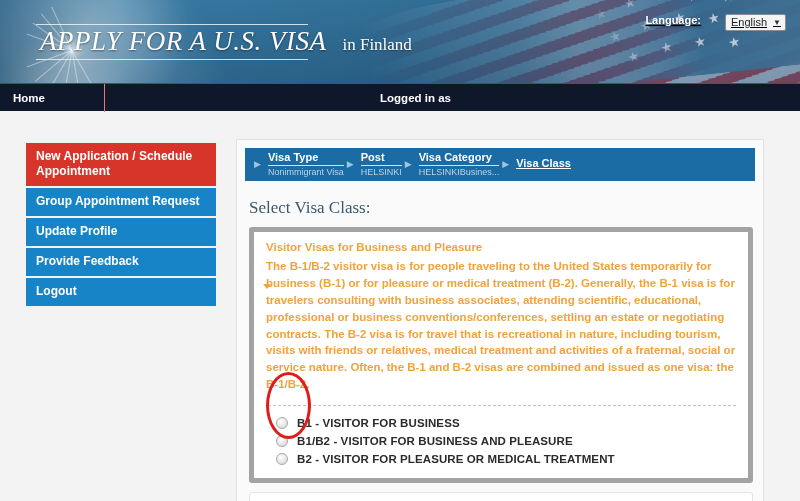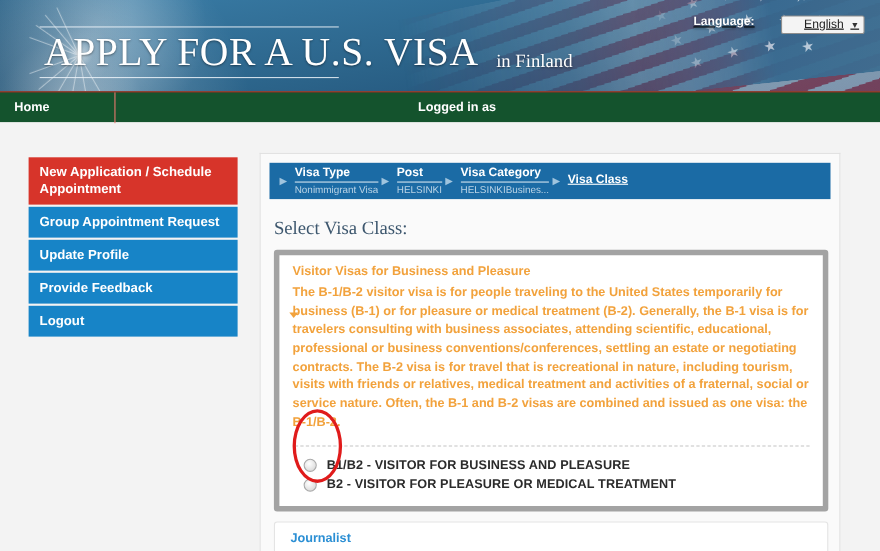--- a/index.html
+++ b/index.html
@@ -72,26 +72,27 @@
   .title-wrap {
     position:absolute; left:36px; top:24px;
     z-index: 5;
   }
   .title-rule {
     height:1px; background: rgba(235,242,248,0.85);
     width: 272px;
   }
   .title-main {
     font-family: "Liberation Serif", serif;
-    font-size: 36px;
+    font-size: 27px;
     letter-spacing: .5px;
     color: #ffffff;
     padding: 1px 0 2px 4px;
     text-shadow: 0 1px 2px rgba(0,0,0,.45);
     white-space: nowrap;
+    font-style: italic;
   }
   .title-row { display:flex; align-items:flex-end; }
   .title-country {
     font-family: "Liberation Serif", serif;
     font-size: 17px;
     color:#ffffff;
     margin-left: 16px;
     margin-bottom: 5px;
     position: relative;
     text-shadow: 0 1px 2px rgba(0,0,0,.45);
@@ -103,32 +104,32 @@
   }
   .lang-label {
     color:#fff; font-size:11px; font-weight:bold;
     text-shadow: 0 1px 2px rgba(0,0,0,.5);
   }
   .lang-select {
     background:#f4f4f4;
     border:1px solid #8d8d8d;
     border-radius:2px;
     font-size:11px; color:#222;
-    padding:1px 4px 2px 20px;
+    padding:1px 4px 2px 5px;
     display:flex; align-items:center; gap:6px;
     min-width: 60px;
     font-family:"Liberation Sans", sans-serif;
   }
   .lang-caret { font-size:8px; color:#333; }
 
   
   .navbar {
     position:relative;
     width:800px; height:28px;
-    background:#14532d;
+    background:#0f172a;
     display:flex; align-items:center;
     border-top:1px solid #b12a22;
   }
   .nav-home {
     width:105px; height:28px;
     display:flex; align-items:center;
     padding-left:13px;
     color:#fff; font-size:11.5px; font-weight:bold;
     border-right:1px solid #e8776e;
   }
@@ -377,20 +378,24 @@
 
     <div class="card">
       <div class="card-toggle"></div>
       <div class="card-title">Visitor Visas for Business and Pleasure</div>
       <div class="card-body">The B-1/B-2 visitor visa is for people traveling to the United States temporarily for business (B-1) or for pleasure or medical treatment (B-2). Generally, the B-1 visa is for travelers consulting with business associates, attending scientific, educational, professional or business conventions/conferences, settling an estate or negotiating contracts. The B-2 visa is for travel that is recreational in nature, including tourism, visits with friends or relatives, medical treatment and activities of a fraternal, social or service nature. Often, the B-1 and B-2 visas are combined and issued as one visa: the B-1/B-2.</div>
 
       <div class="divider-dashed"></div>
 
       <div class="radio-row">
         <span class="radio-dot"></span>
+        <span class="radio-label">B1 - VISITOR FOR BUSINESS</span>
+      </div>
+      <div class="radio-row">
+        <span class="radio-dot"></span>
         <span class="radio-label">B1/B2 - VISITOR FOR BUSINESS AND PLEASURE</span>
       </div>
       <div class="radio-row">
         <span class="radio-dot"></span>
         <span class="radio-label">B2 - VISITOR FOR PLEASURE OR MEDICAL TREATMENT</span>
       </div>
     </div>
 
     <div class="card collapsed">
       <div class="card-title">Journalist</div>

